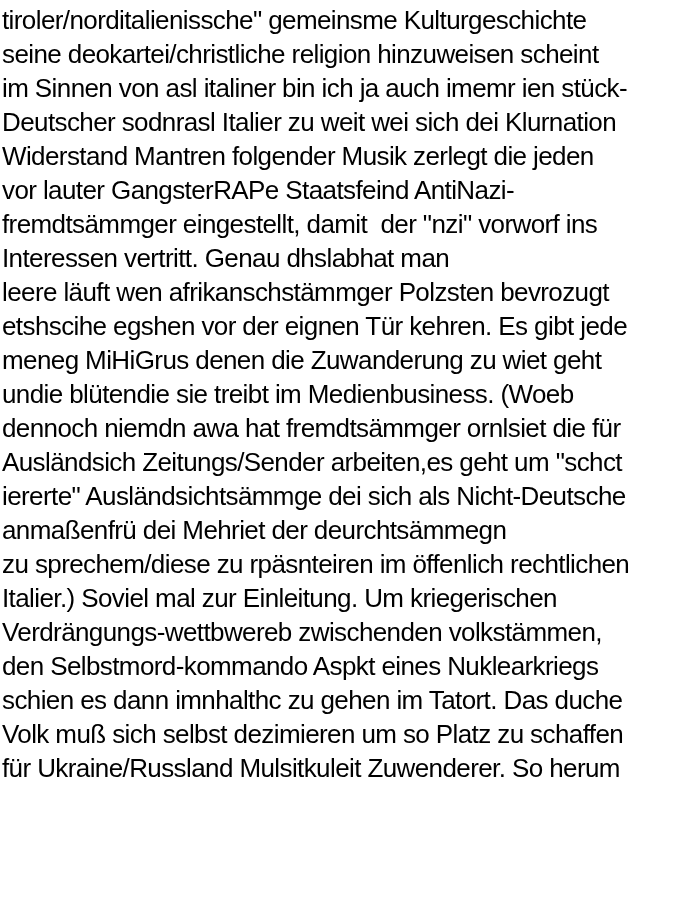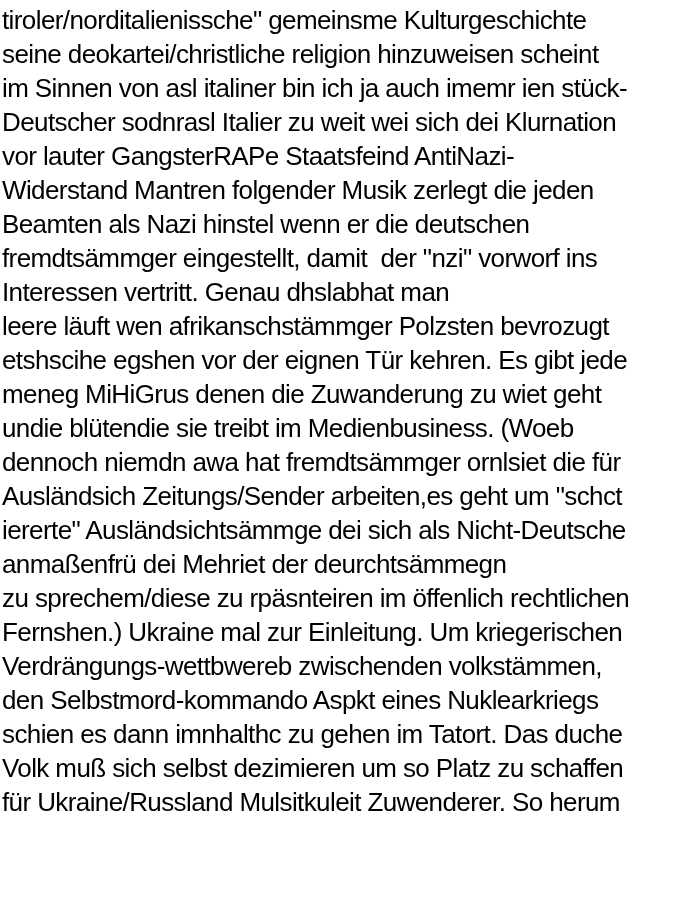--- a/index.html
+++ b/index.html
@@ -30,33 +30,32 @@
   }
 </style>
 </head>
 <body>
 
 <div class="text-block">
   <div class="text-line">tiroler/norditalienissche" gemeinsme Kulturgeschichte</div>
   <div class="text-line">seine deokartei/christliche religion hinzuweisen scheint</div>
   <div class="text-line">im Sinnen von asl italiner bin ich ja auch imemr ien stück-</div>
   <div class="text-line">Deutscher sodnrasl Italier zu weit wei sich dei Klurnation</div>
+  <div class="text-line">Widerstand Mantren folgender Musik zerlegt die jeden</div>
   <div class="text-line">vor lauter GangsterRAPe Staatsfeind AntiNazi-</div>
-  <div class="text-line">Widerstand Mantren folgender Musik zerlegt die jeden</div>
-  <div class="text-line">Beamten als Nazi hinstel wenn er die deutschen</div>
   <div class="text-line">fremdtsämmger eingestellt, damit  der "nzi" vorworf ins</div>
   <div class="text-line">Interessen vertritt. Genau dhslabhat man</div>
   <div class="text-line">leere läuft wen afrikanschstämmger Polzsten bevrozugt</div>
   <div class="text-line">etshscihe egshen vor der eignen Tür kehren. Es gibt jede</div>
   <div class="text-line">meneg MiHiGrus denen die Zuwanderung zu wiet geht</div>
   <div class="text-line">undie blütendie sie treibt im Medienbusiness. (Woeb</div>
   <div class="text-line">dennoch niemdn awa hat fremdtsämmger ornlsiet die für</div>
   <div class="text-line">Ausländsich Zeitungs/Sender arbeiten,es geht um "schct</div>
   <div class="text-line">iererte" Ausländsichtsämmge dei sich als Nicht-Deutsche</div>
   <div class="text-line">anmaßenfrü dei Mehriet der deurchtsämmegn</div>
   <div class="text-line">zu sprechem/diese zu rpäsnteiren im öffenlich rechtlichen</div>
-  <div class="text-line">Fernshen.) Ukraine mal zur Einleitung. Um kriegerischen</div>
+  <div class="text-line">Italier.) Soviel mal zur Einleitung. Um kriegerischen</div>
   <div class="text-line">Verdrängungs-wettbwereb zwischenden volkstämmen,</div>
   <div class="text-line">den Selbstmord-kommando Aspkt eines Nuklearkriegs</div>
   <div class="text-line">schien es dann imnhalthc zu gehen im Tatort. Das duche</div>
   <div class="text-line">Volk muß sich selbst dezimieren um so Platz zu schaffen</div>
   <div class="text-line">für Ukraine/Russland Mulsitkuleit Zuwenderer. So herum</div>
 </div>
 
 </body></html>

